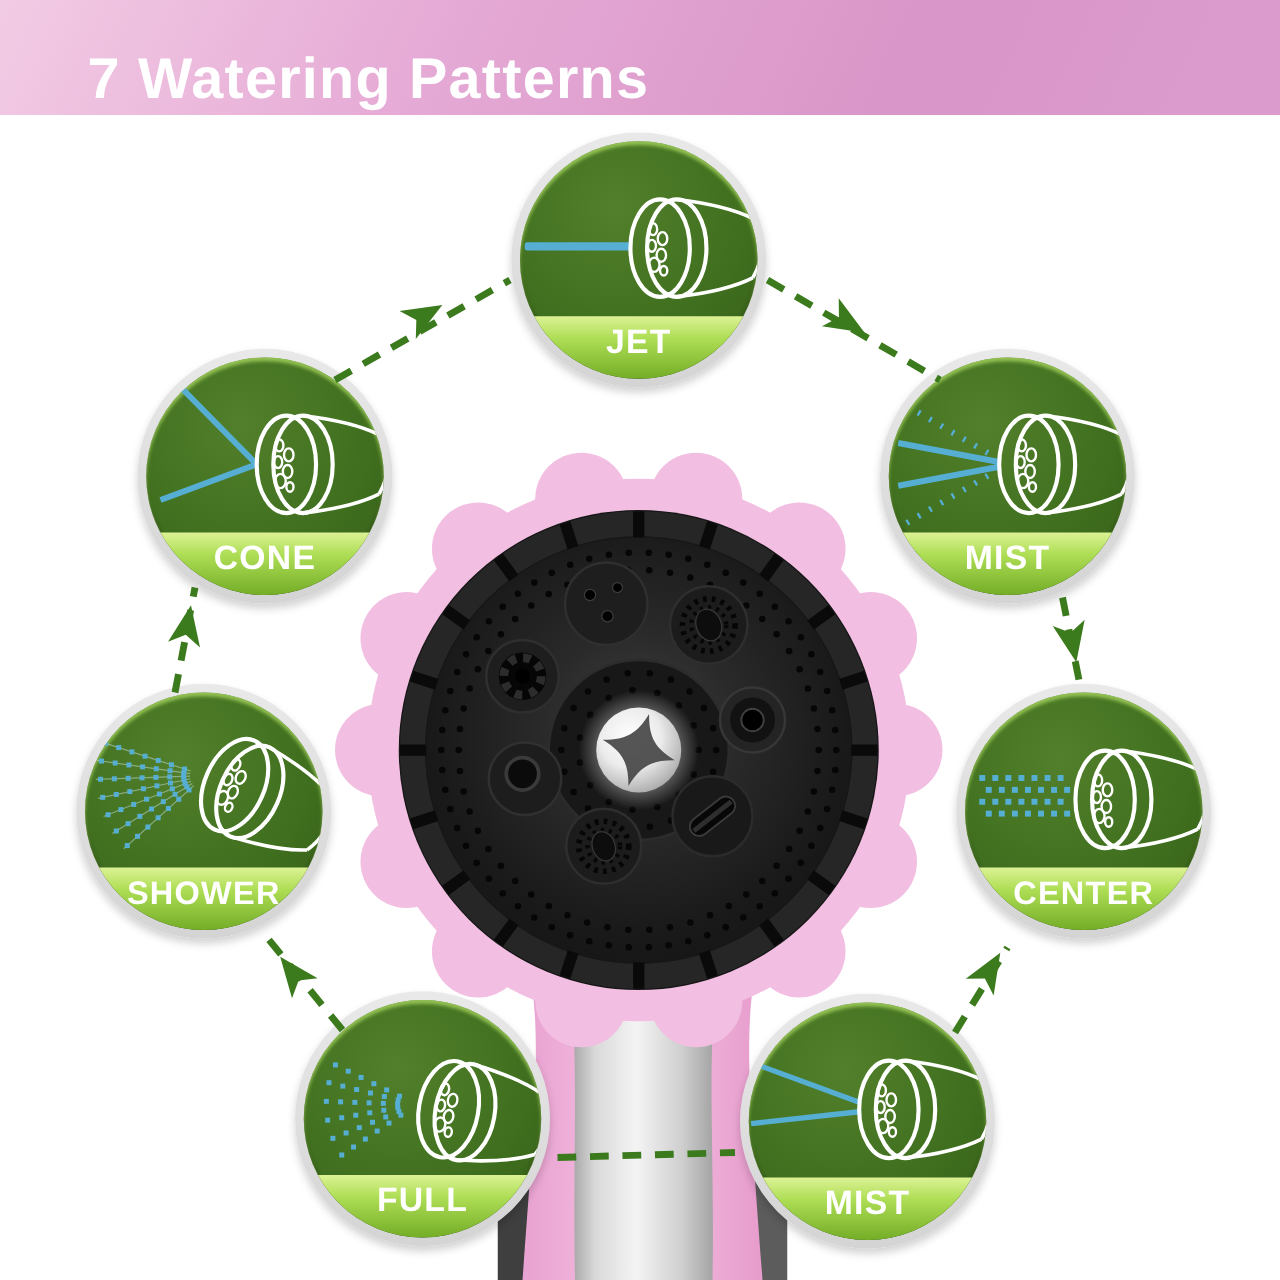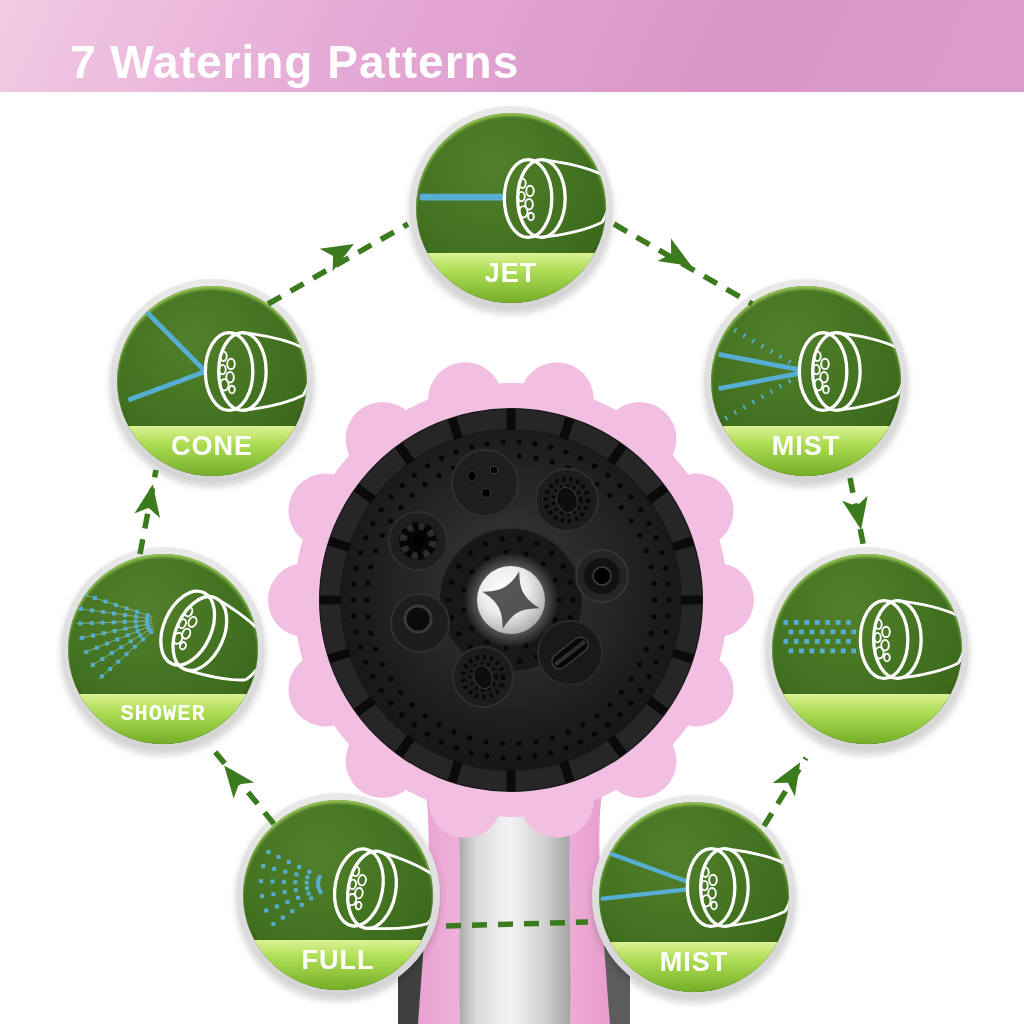--- a/index.html
+++ b/index.html
@@ -23,21 +23,21 @@
          align-items:center;justify-content:center;color:#fff;font-weight:bold;
          font-size:27px;letter-spacing:1px;}
   .badge svg.art{position:absolute;left:0;top:0;width:100%;height:100%;}
   .pos-jet{left:409px;top:106px;}
   .pos-cone{left:110px;top:279px;}
   .pos-flat{left:704px;top:279px;}
   .pos-shower{left:61px;top:547px;}
   .pos-center{left:765px;top:547px;}
   .pos-mist{left:236px;top:793px;}
   .pos-full{left:592px;top:795px;}
-  .pos-shower .badge-label,.pos-center .badge-label{font-size:22px;font-family:Liberation Mono, monospace;}
+  .pos-shower .badge-label,.pos-center .badge-label{font-size:26px;}
   svg.head{position:absolute;left:251px;top:340px;width:520px;height:520px;}
   svg.handle{position:absolute;left:398px;top:770px;width:232px;height:254px;}
   svg.arrows{position:absolute;left:0;top:0;width:1024px;height:1024px;pointer-events:none;}
 </style>
 </head>
 <body>
 
 <div class="stage">
 
   <svg width="0" height="0" style="position:absolute" aria-hidden="true">
@@ -477,20 +477,21 @@
             <rect x="17.5" y="99.5" width="5" height="5" fill="#56afd3"></rect>
             <rect x="28.5" y="99.5" width="5" height="5" fill="#56afd3"></rect>
             <rect x="39.5" y="99.5" width="5" height="5" fill="#56afd3"></rect>
             <rect x="50.5" y="99.5" width="5" height="5" fill="#56afd3"></rect>
             <rect x="61.5" y="99.5" width="5" height="5" fill="#56afd3"></rect>
             <rect x="72.5" y="99.5" width="5" height="5" fill="#56afd3"></rect>
             <rect x="83.5" y="99.5" width="5" height="5" fill="#56afd3"></rect>
           </g>
         <use href="#nozzle-sym" transform="translate(118,90)"></use>
       </svg>
+      <span class="badge-label">CENTER</span>
     </div>
   </div>
 
   <div class="badge pos-mist">
     <div class="badge-inner">
       <div class="badge-band"></div>
       <svg class="art" viewBox="0 0 200 200">
         <g>
             <rect x="79.63539883911935" y="94.84708645553195" width="4.2" height="4.2" fill="#56afd3"></rect>
             <rect x="69.68694796845884" y="101.55740129718092" width="4.2" height="4.2" fill="#56afd3"></rect>

